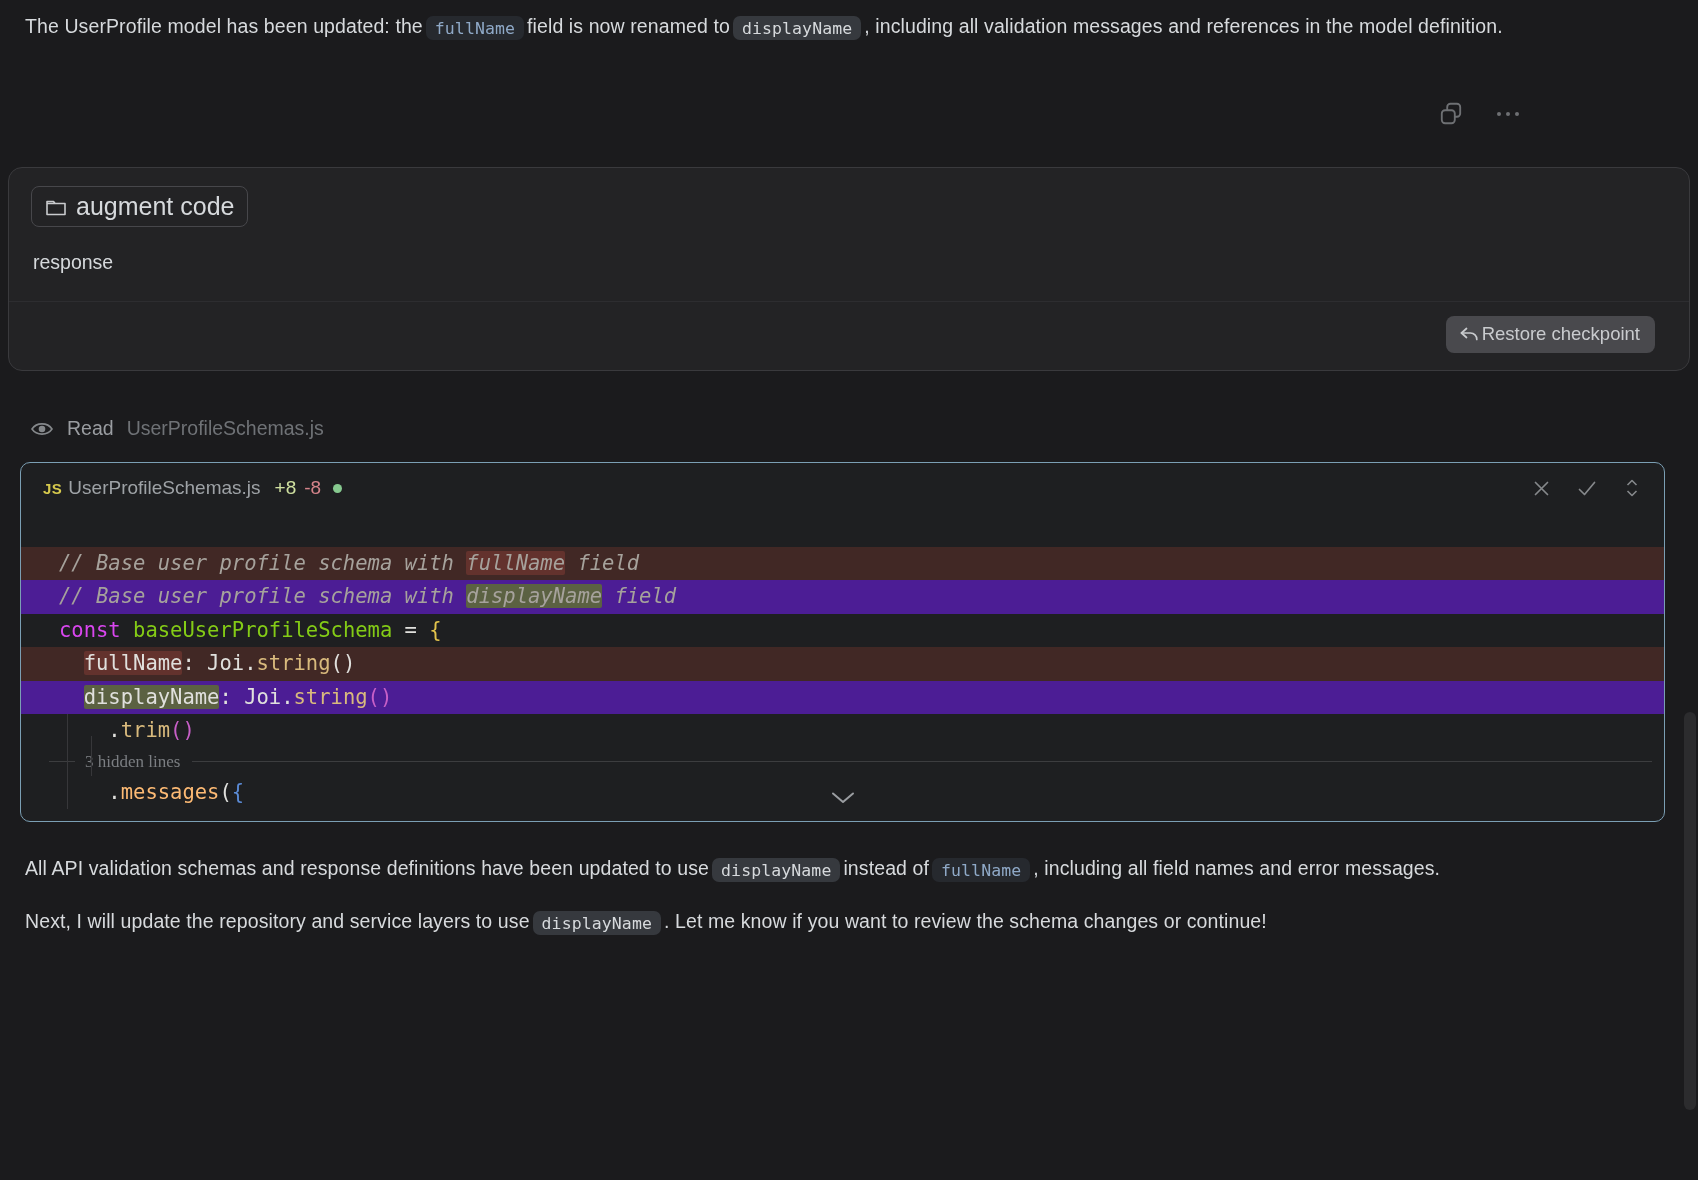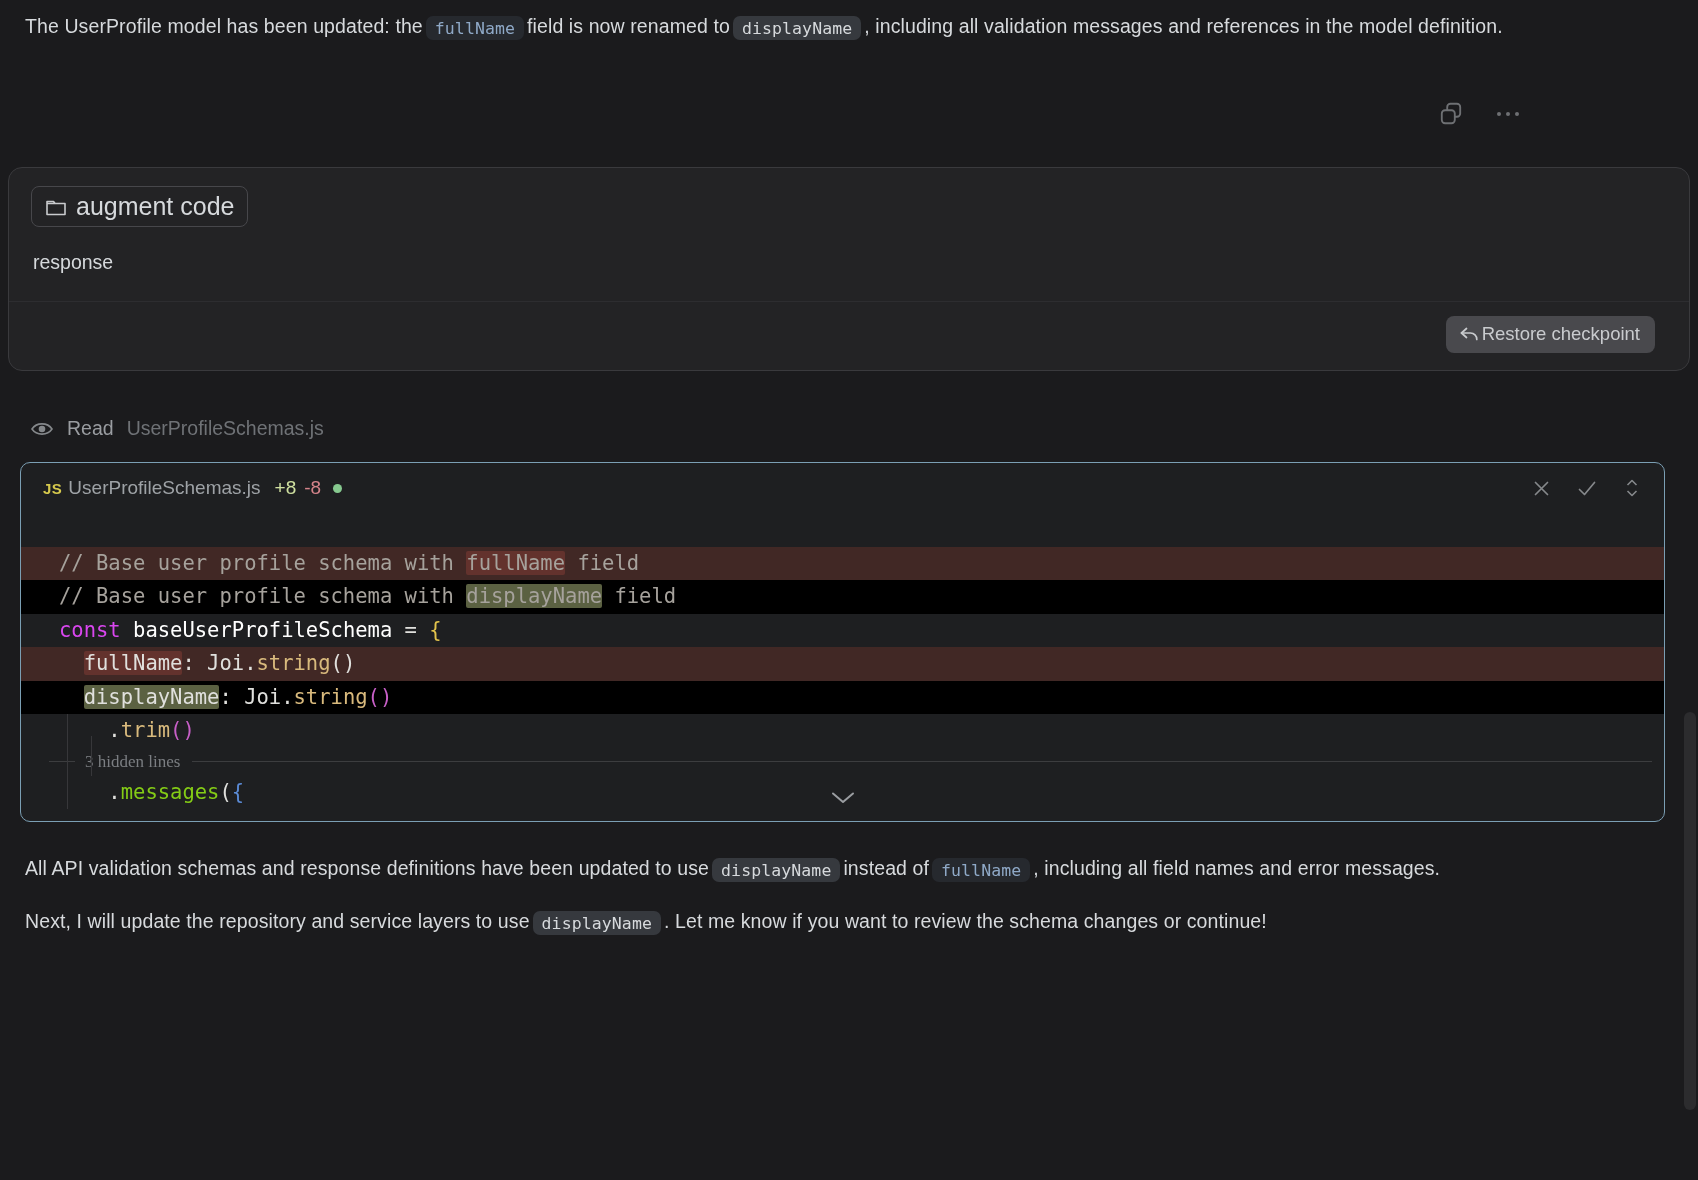--- a/index.html
+++ b/index.html
@@ -77,31 +77,31 @@
   .header-icons span { cursor:pointer; }
 
   .code-area {
     font-family:"DejaVu Sans Mono", monospace;
     font-size:20.5px;
     padding:6px 0 12px 0;
     position:relative;
   }
   .code-line { height:33.5px; line-height:33.5px; padding-left:38px; white-space:pre; color:#e0e0dd; }
   .code-line.removed { background:#412825; }
-  .code-line.added  { background:#000000; }
+  .code-line.added  { background:#4c1d95; }
   .tok-plain   { color:#e0e0dd; }
-  .tok-comment { color:#a6a29c; }
+  .tok-comment { color:#a6a29c; font-style:italic; }
   .hl-removed  { background:#63322d; border-radius:2px; }
   .hl-added    { background:#5b6142; border-radius:2px; }
   .tok-kw      { color:#d946ef; }
-  .tok-ident   { color:#ffffff; }
+  .tok-ident   { color:#84cc16; }
   .tok-brace-y { color:#e2c34c; }
   .tok-fn      { color:#d9ba7d; }
   .tok-paren-m { color:#c75fc7; }
-  .tok-fn-olive{ color:#84cc16; }
+  .tok-fn-olive{ color:#fdba74; }
   .tok-brace-b { color:#5b8bd6; }
 
   .hidden-divider { display:flex; align-items:center; height:28px; font-family:Liberation Serif, serif; font-size:17px; color:#7b7e82; }
   .hd-dash { width:26px; height:1px; background:#3c3d3f; margin:0 10px 0 28px; }
   .hd-line { flex:1; height:1px; background:#3c3d3f; margin:0 12px; }
   .hd-label { cursor:pointer; }
 
   .indent-guide { position:absolute; width:1px; background:#37373a; }
   .expand-chevron { position:absolute; left:50%; transform:translateX(-50%); bottom:16px; cursor:pointer; line-height:0; }
 

